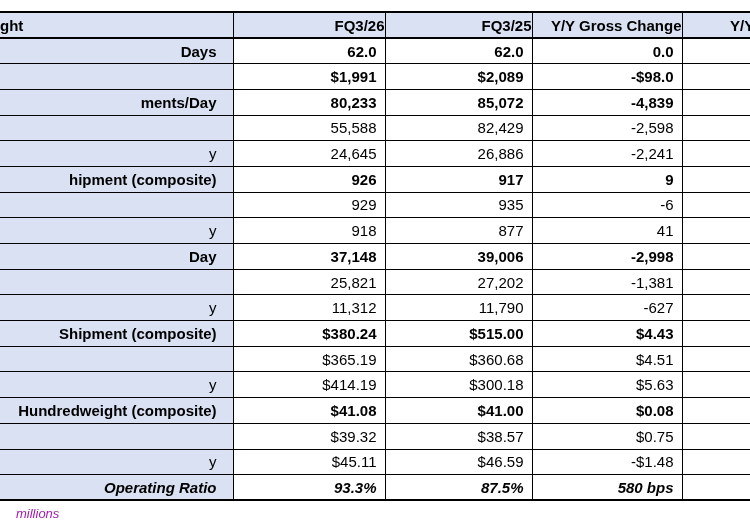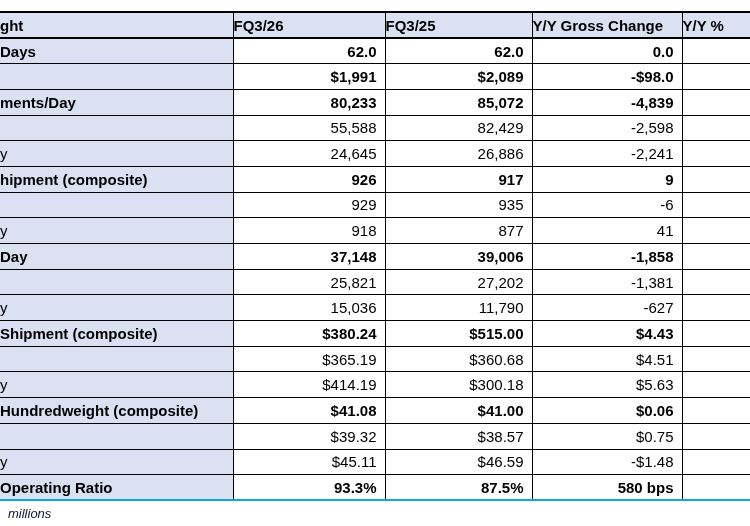--- a/index.html
+++ b/index.html
@@ -35,52 +35,52 @@
     font-size: 15px;
     color: #000000;
     white-space: nowrap;
     overflow: hidden;
     box-sizing: border-box;
   }
   thead th {
     height: 26px;
     background: #D9E1F2;
     font-weight: bold;
-    text-align: left;
+    text-align: right;
     border-top: 2px solid #000;
     border-bottom: 2px solid #000;
     padding: 0;
   }
   thead th.lbl {
     text-align: left;
     border-left: none;
     padding-left: 0;
   }
   tbody td {
     height: 25.7px;
     background: #ffffff;
     text-align: right;
   }
   tbody td.lbl {
     background: #D9E1F2;
-    text-align: left;
+    text-align: right;
     border-left: none;
     padding-left: 0;
-    padding-right: 8px;
+    padding-right: 16px;
   }
   tbody tr.bold td { font-weight: bold; }
-  tbody tr:last-child td { border-bottom: 2px solid #0ea5e9; }
+  tbody tr:last-child td { border-bottom: 2px solid #000000; font-style: italic; }
   td.pct { padding: 0; }
   .footnote {
     position: absolute;
     top: 506px;
-    left: 8px;
+    left: 16px;
     font-size: 13px;
     font-style: italic;
-    color: #0f172a;
+    color: #a21caf;
   }
 </style>
 </head>
 <body>
 
 <div class="screen">
   <div class="table-wrap">
     <table>
       <colgroup>
         <col style="width:233px">
@@ -152,33 +152,33 @@
             <td class="lbl">y</td>
             <td class="num">918</td>
             <td class="num">877</td>
             <td class="num">41</td>
             <td class="pct"></td>
           </tr>
           <tr class="bold">
             <td class="lbl">Day</td>
             <td class="num">37,148</td>
             <td class="num">39,006</td>
-            <td class="num">-1,858</td>
+            <td class="num">-2,998</td>
             <td class="pct"></td>
           </tr>
           <tr>
             <td class="lbl"></td>
             <td class="num">25,821</td>
             <td class="num">27,202</td>
             <td class="num">-1,381</td>
             <td class="pct"></td>
           </tr>
           <tr>
             <td class="lbl">y</td>
-            <td class="num">15,036</td>
+            <td class="num">11,312</td>
             <td class="num">11,790</td>
             <td class="num">-627</td>
             <td class="pct"></td>
           </tr>
           <tr class="bold">
             <td class="lbl">Shipment (composite)</td>
             <td class="num">$380.24</td>
             <td class="num">$515.00</td>
             <td class="num">$4.43</td>
             <td class="pct"></td>
@@ -194,21 +194,21 @@
             <td class="lbl">y</td>
             <td class="num">$414.19</td>
             <td class="num">$300.18</td>
             <td class="num">$5.63</td>
             <td class="pct"></td>
           </tr>
           <tr class="bold">
             <td class="lbl">Hundredweight (composite)</td>
             <td class="num">$41.08</td>
             <td class="num">$41.00</td>
-            <td class="num">$0.06</td>
+            <td class="num">$0.08</td>
             <td class="pct"></td>
           </tr>
           <tr>
             <td class="lbl"></td>
             <td class="num">$39.32</td>
             <td class="num">$38.57</td>
             <td class="num">$0.75</td>
             <td class="pct"></td>
           </tr>
           <tr>

